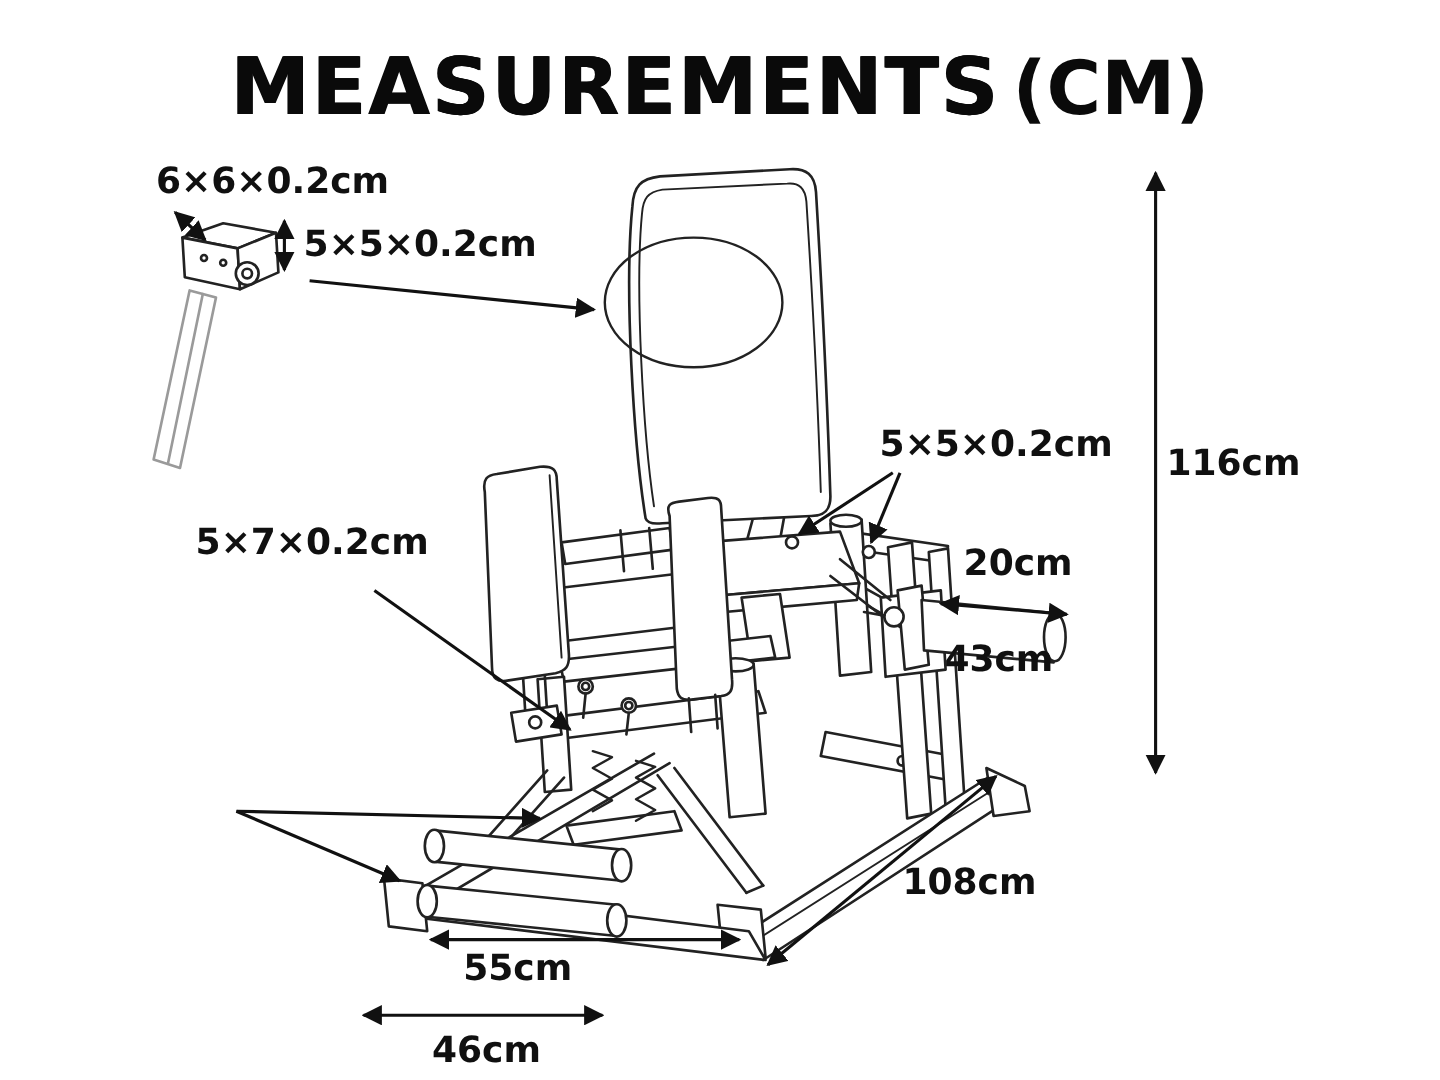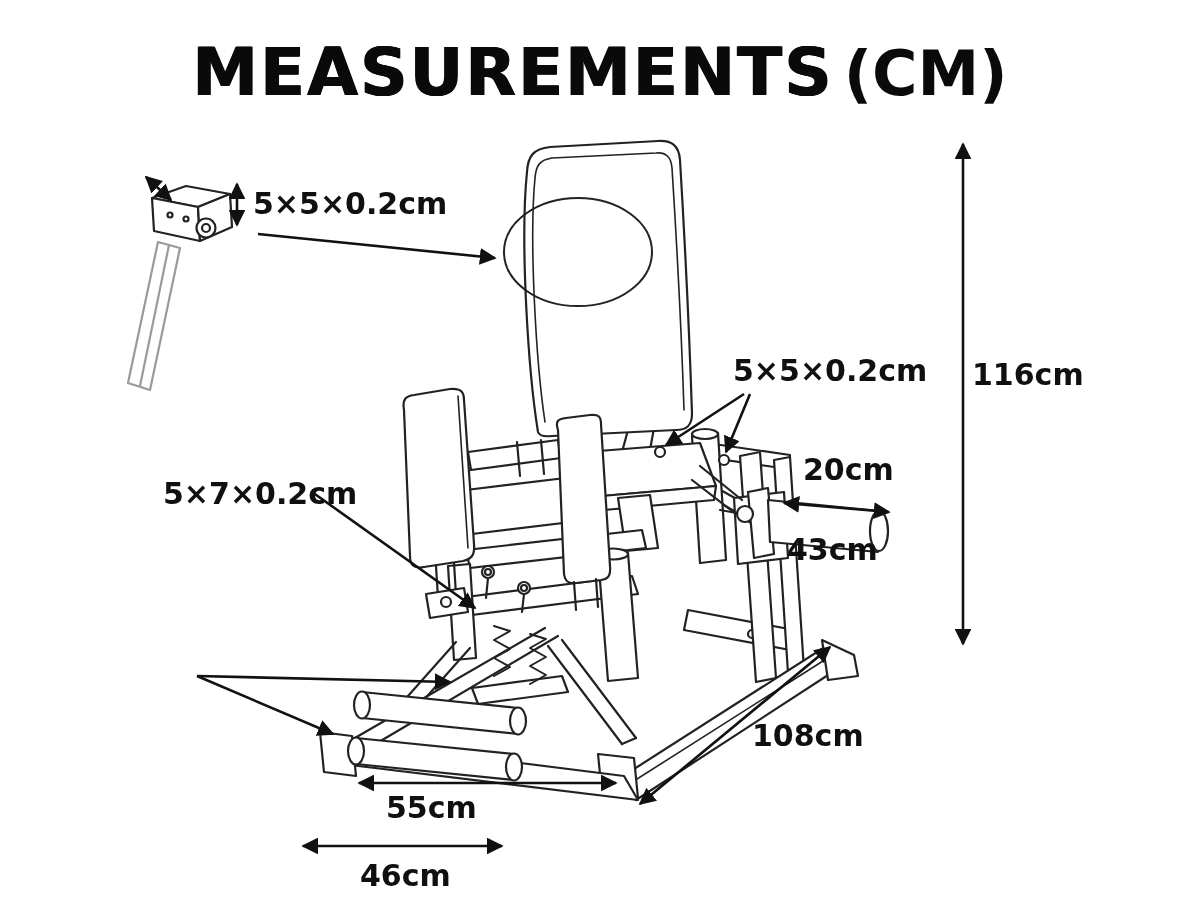--- a/index.html
+++ b/index.html
@@ -164,23 +164,24 @@
       <line x1="963" y1="144" x2="963" y2="644" marker-start="url(#ah)" marker-end="url(#ah)"></line>
       <line x1="640" y1="804" x2="830" y2="647" marker-start="url(#ah)" marker-end="url(#ah)"></line>
       <line x1="359" y1="783" x2="616" y2="783" marker-start="url(#ah)" marker-end="url(#ah)"></line>
       <line x1="303" y1="846" x2="502" y2="846" marker-start="url(#ah)" marker-end="url(#ah)"></line>
       <line x1="312" y1="492" x2="475" y2="608" marker-end="url(#ah)"></line>
       <line x1="197" y1="676" x2="333" y2="734" marker-end="url(#ah)"></line>
       <line x1="197" y1="676" x2="450" y2="682" marker-end="url(#ah)"></line>
     </g>
   </svg>
 
+  <div class="dim-label" style="left:130px;top:134px">6×6×0.2cm</div>
   <div class="dim-label" style="left:253px;top:186px">5×5×0.2cm</div>
   <div class="dim-label" style="left:733px;top:353px">5×5×0.2cm</div>
   <div class="dim-label" style="left:803px;top:452px">20cm</div>
-  <div class="dim-label" style="left:972px;top:357px">116cm</div>
+  <div class="dim-label" style="left:972px;top:369px">116cm</div>
   <div class="dim-label" style="left:787px;top:532px">43cm</div>
-  <div class="dim-label" style="left:163px;top:476px">5×7×0.2cm</div>
+  <div class="dim-label" style="left:163px;top:435px">5×7×0.2cm</div>
   <div class="dim-label" style="left:752px;top:718px">108cm</div>
   <div class="dim-label" style="left:386px;top:790px">55cm</div>
   <div class="dim-label" style="left:360px;top:858px">46cm</div>
 
 </div>
 
 </body></html>

